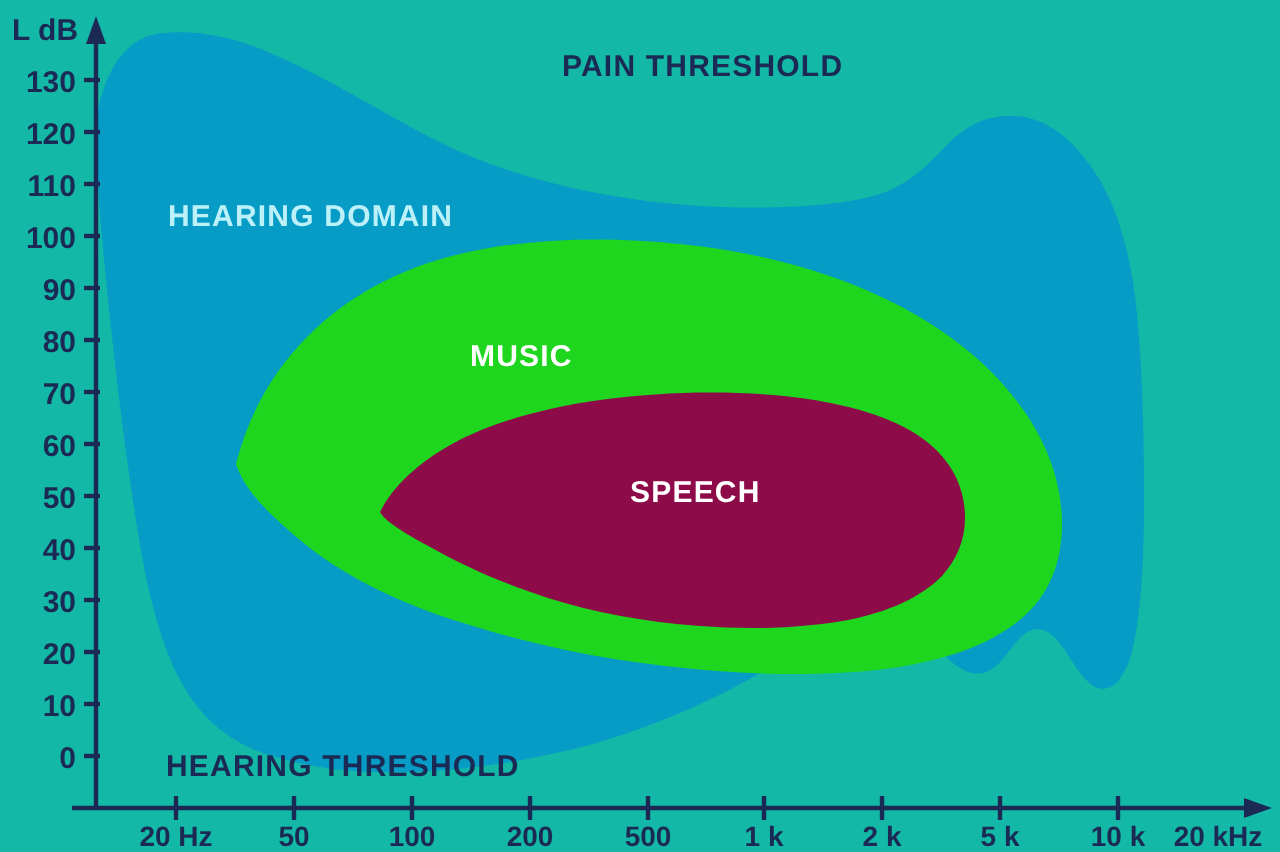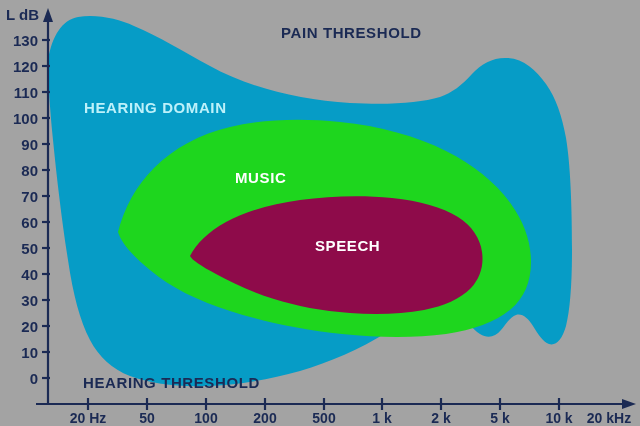--- a/index.html
+++ b/index.html
@@ -11,21 +11,21 @@
   body {
     width: 640px;
     height: 426px;
     overflow: hidden;
     font-family: "Liberation Sans", sans-serif;
   }
   #chart-root {
     position: relative;
     width: 640px;
     height: 426px;
-    background: #a3a3a3;
+    background: #14b8a6;
   }
   #chart-svg {
     position: absolute;
     left: 0;
     top: 0;
     width: 640px;
     height: 426px;
     display: block;
   }
   .ytick-text {

